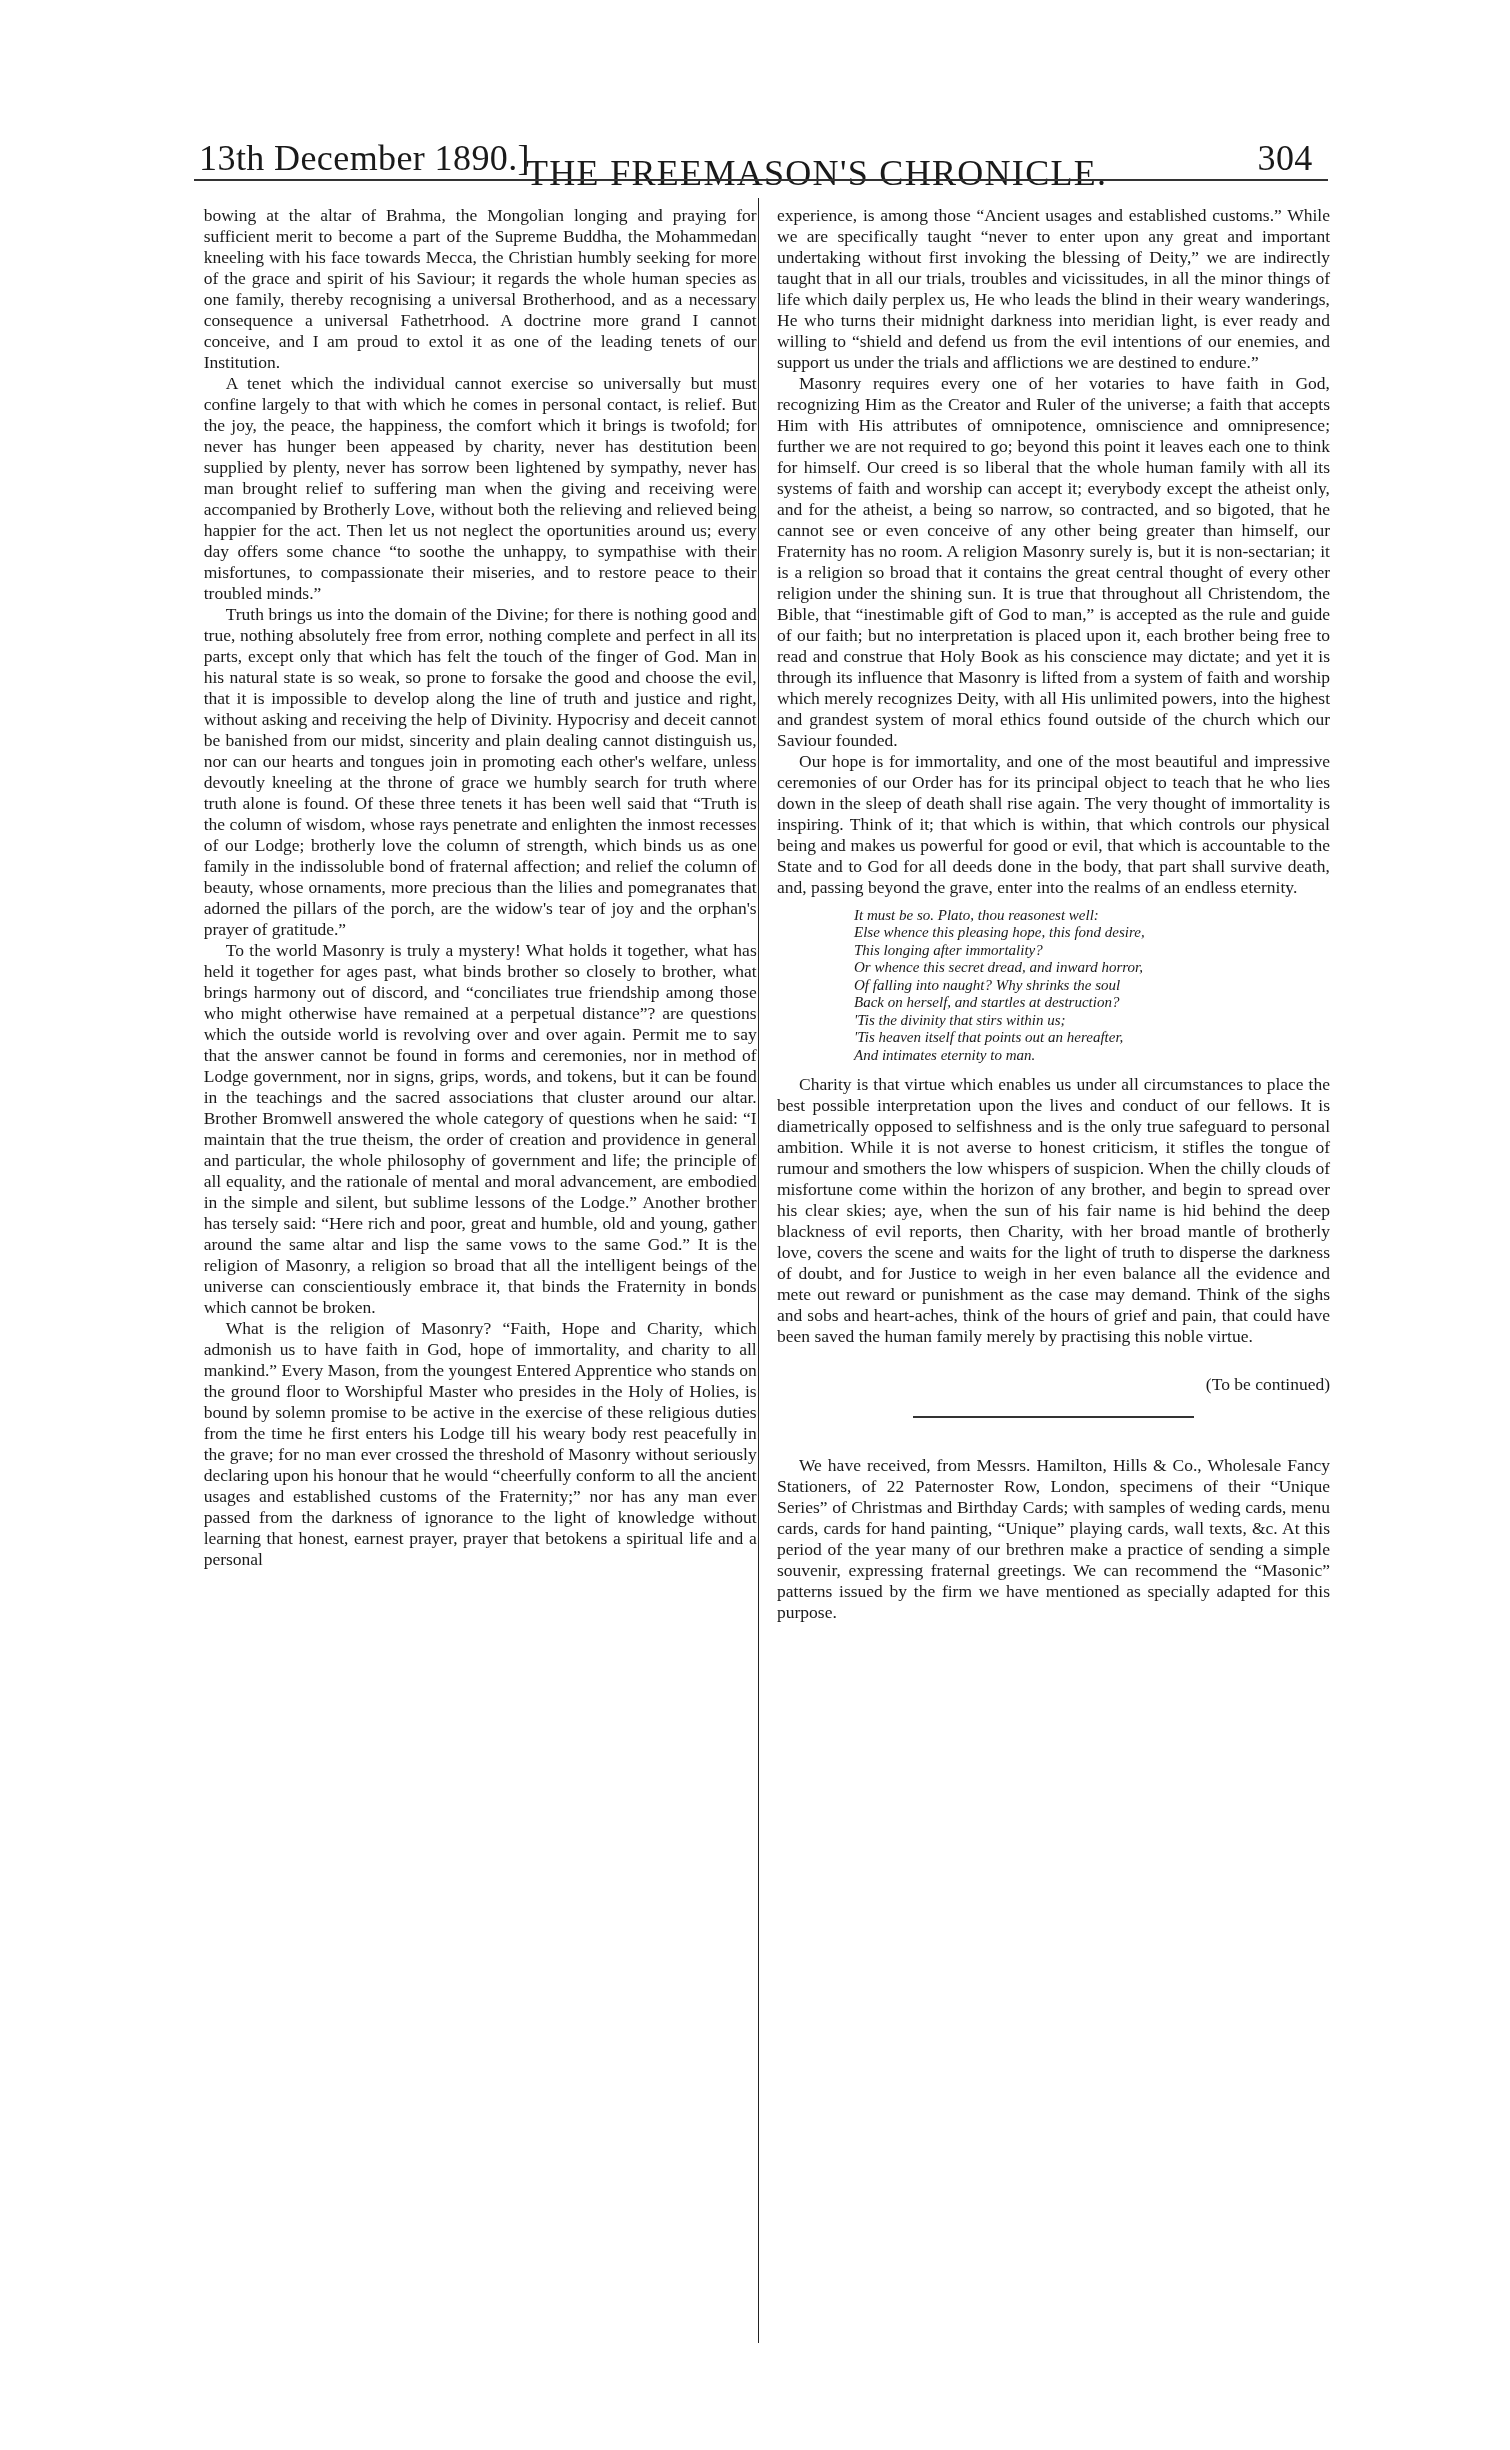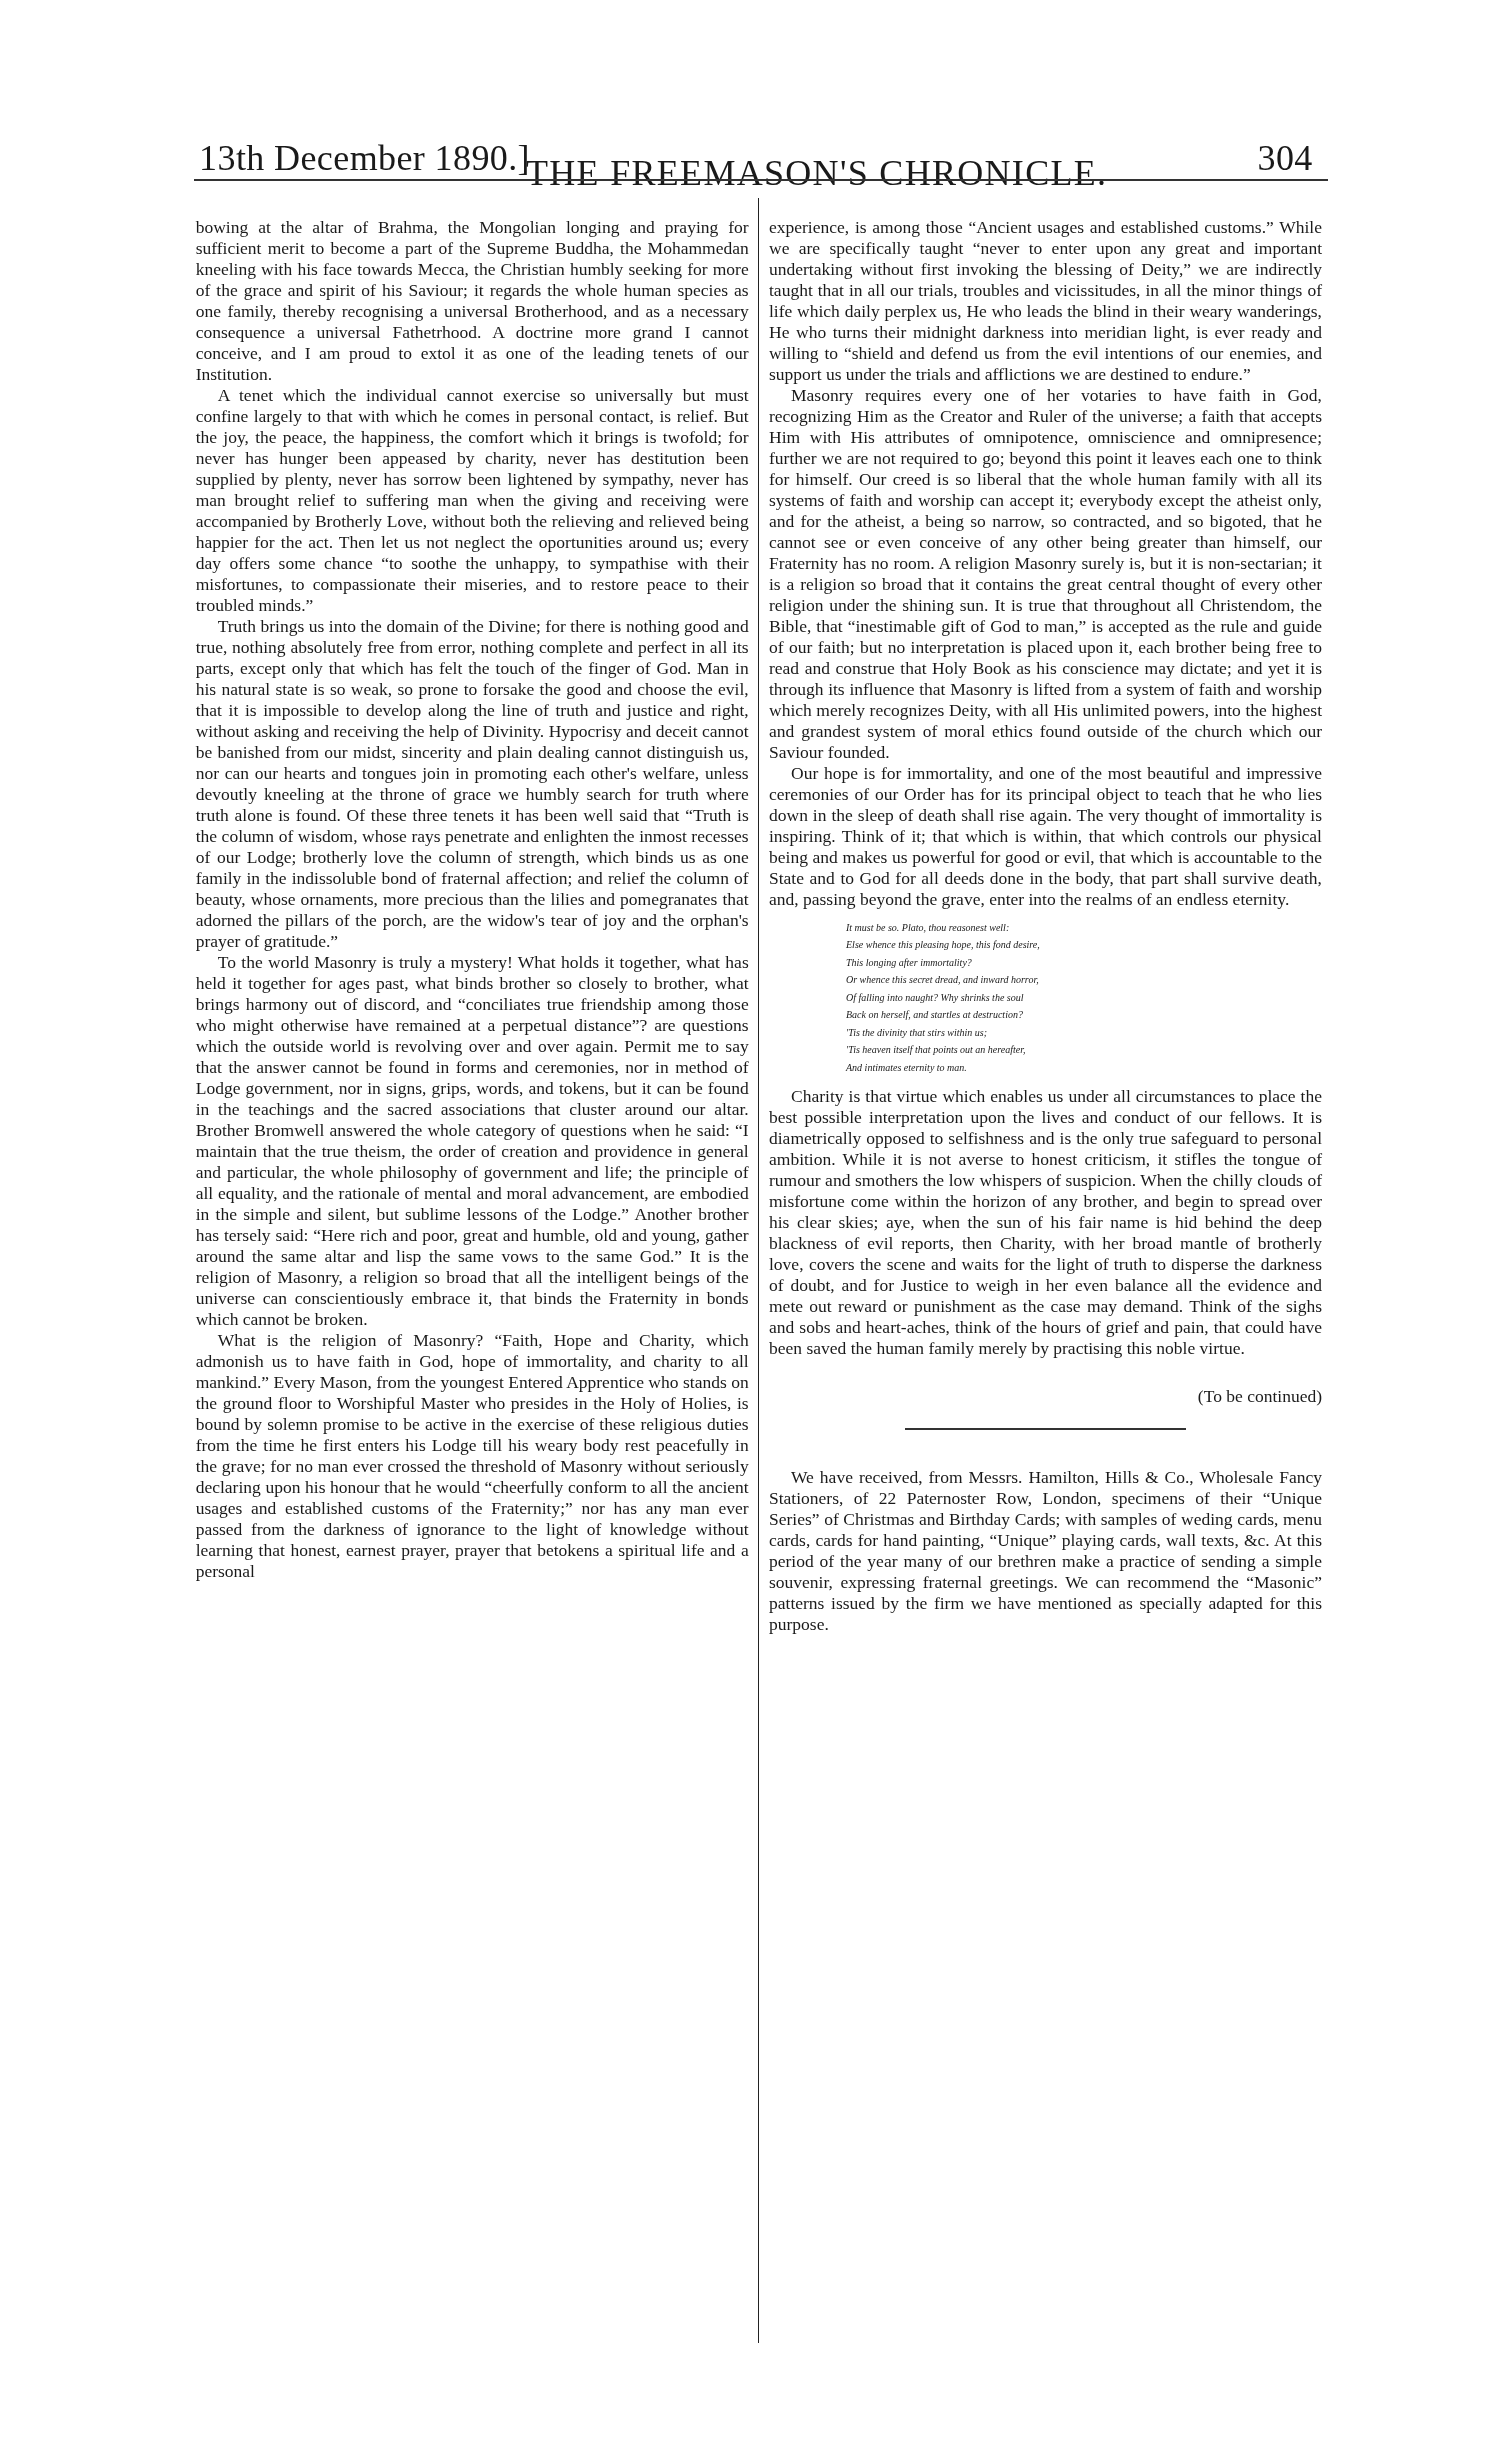--- a/index.html
+++ b/index.html
@@ -4,27 +4,27 @@
 <style>
   html, body { margin: 0; padding: 0; background: #ffffff; }
   body { width: 1510px; height: 2450px; position: relative; overflow: hidden; color: #1a1a1a; font-family: "Liberation Serif", "DejaVu Serif", serif; }
   .page { position: absolute; left: 194px; top: 128px; width: 1134px; }
   .masthead { position: relative; height: 48px; font-size: 36px; letter-spacing: 0.4px; }
   .masthead .date { position: absolute; left: 5.1px; top: 8.5px; }
   .masthead .title { position: absolute; left: 332px; top: 24px; letter-spacing: 1.3px; }
   .masthead .pageno { position: absolute; right: 15.3px; top: 8.5px; }
   .rule { position: absolute; left: 0; top: 51px; width: 1134px; height: 0; border-top: 2.6px double #333; }
   .cols { position: absolute; left: 0; top: 73px; width: 1134px; }
-  .col { position: absolute; top: 16px; width: 553px; font-size: 17.5px; line-height: 21px; text-align: justify; }
+  .col { position: absolute; top: 4px; width: 553px; font-size: 17.5px; line-height: 21px; text-align: justify; margin-left: 8px; }
   .col.left { left: 1.7px; }
   .col.right { left: 575px; }
   .divider { position: absolute; left: 564px; top: 70px; width: 0; height: 2145px; border-left: 1.7px solid #222; }
   .col p { margin: 0; text-indent: 0; }
   .col p.indent { text-indent: 22px; }
-  .poem { margin: 8.5px 0 10.2px 77px; font-size: 10px; line-height: 17.5px; font-style: italic; text-align: left; }
+  .poem { margin: 8.5px 0 10.2px 77px; font-size: 15px; line-height: 17.5px; font-style: italic; text-align: left; }
   .poem div { white-space: nowrap; }
   .cont { text-align: right; margin: 27px 0 20.4px 0; }
   .shortrule { width: 281px; margin: 6.8px auto 37px auto; border-top: 2.6px double #333; height: 0; }
 </style>
 </head>
 <body>
 
 <div class="page">
   <div class="masthead">
     <span class="date">13th December 1890.]</span>

